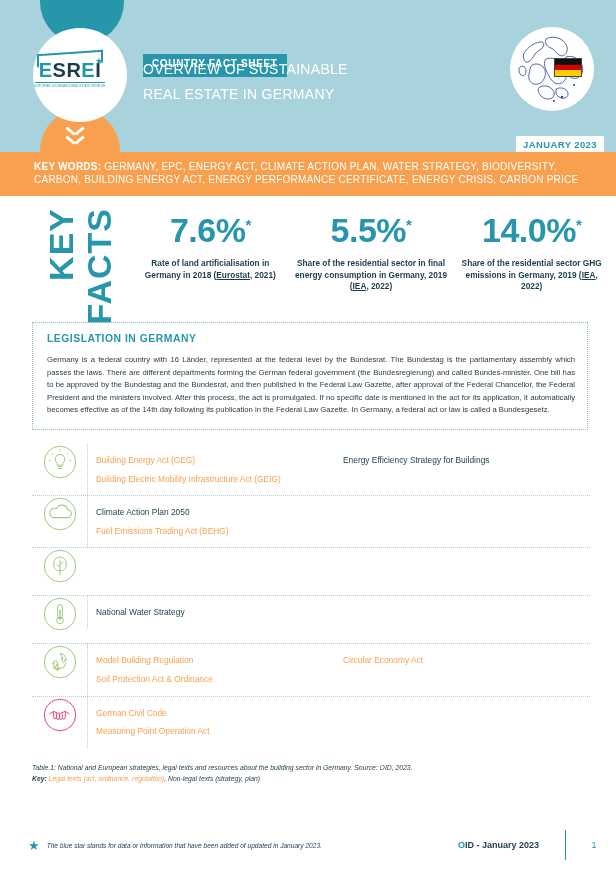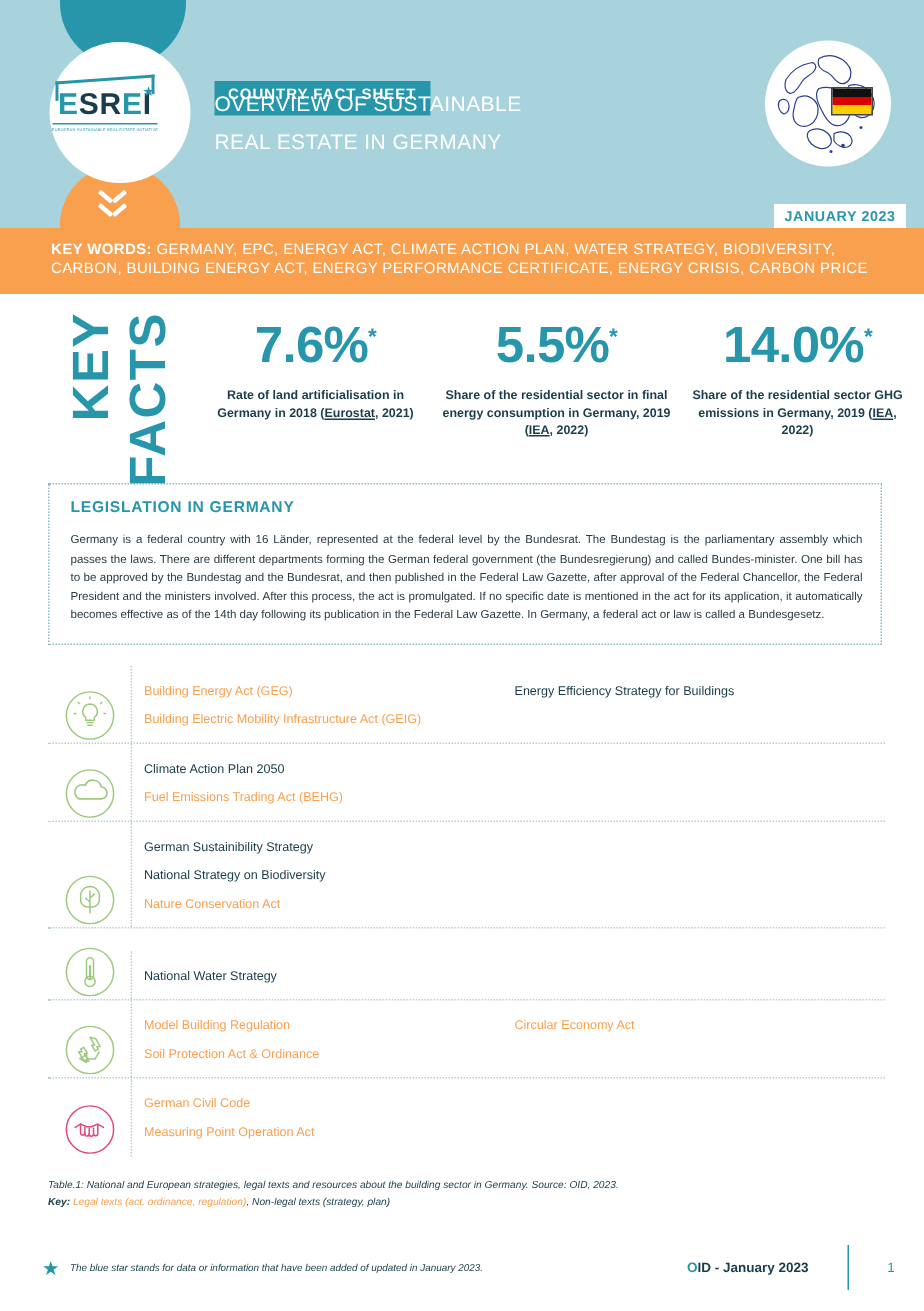--- a/index.html
+++ b/index.html
@@ -173,21 +173,21 @@
     color: #2796ab; font-weight: bold; font-size: 10.4px;
     letter-spacing: .5px; margin-bottom: 10px;
   }
   .leg-body {
     color: #2a3b44; font-size: 7.7px; line-height: 12.6px; text-align: justify;
   }
 
   
   .table { margin: 14px 26px 0 32px; }
   .trow {
-    display: flex; align-items: flex-end;
+    display: flex; align-items: flex-start;
     border-bottom: 1px dotted #b9cfd8;
     min-height: 48px;
   }
   .trow:last-child { border-bottom: none; }
   .tcell-icon {
     width: 55px; display: flex; align-items: center; justify-content: center;
     flex: 0 0 55px;
   }
   .tcell-body {
     flex: 1; border-left: 1px dotted #b9cfd8;
@@ -350,28 +350,20 @@
     </div>
 
     <div class="trow">
       <div class="tcell-icon">
         <svg class="ic" viewBox="0 0 40 40">
           <circle cx="20" cy="20" r="17.5" fill="none" stroke="#9dc97f" stroke-width="1.1"></circle>
           <path d="M20 10 a7 7 0 0 0 -6.8 8.6 a5.4 5.4 0 0 0 6.8 6.4 a5.4 5.4 0 0 0 6.8 -6.4 A7 7 0 0 0 20 10 Z" fill="none" stroke="#9dc97f" stroke-width="1.1"></path>
           <path d="M20 13 v17 M20 18.5 l3.6 -3.2 M20 21.5 l-3.6 -3.2" stroke="#9dc97f" stroke-width="1.1" fill="none"></path>
         </svg>
       </div>
-      <div class="tcell-body">
-        <div class="tcol">
-          <div class="titem nonlegal">German Sustainibility Strategy</div>
-          <div class="titem nonlegal">National Strategy on Biodiversity</div>
-          <div class="titem legal">Nature Conservation Act</div>
-        </div>
-        <div class="tcol"></div>
-      </div>
     </div>
 
     <div class="trow">
       <div class="tcell-icon">
         <svg class="ic" viewBox="0 0 40 40">
           <circle cx="20" cy="20" r="17.5" fill="none" stroke="#9dc97f" stroke-width="1.1"></circle>
           <rect x="17.4" y="9.5" width="5.2" height="16" rx="2.6" fill="none" stroke="#9dc97f" stroke-width="1.1"></rect>
           <circle cx="20" cy="27" r="3.8" fill="none" stroke="#9dc97f" stroke-width="1.1"></circle>
           <path d="M20 15 v11" stroke="#9dc97f" stroke-width="1.6"></path>
         </svg>

